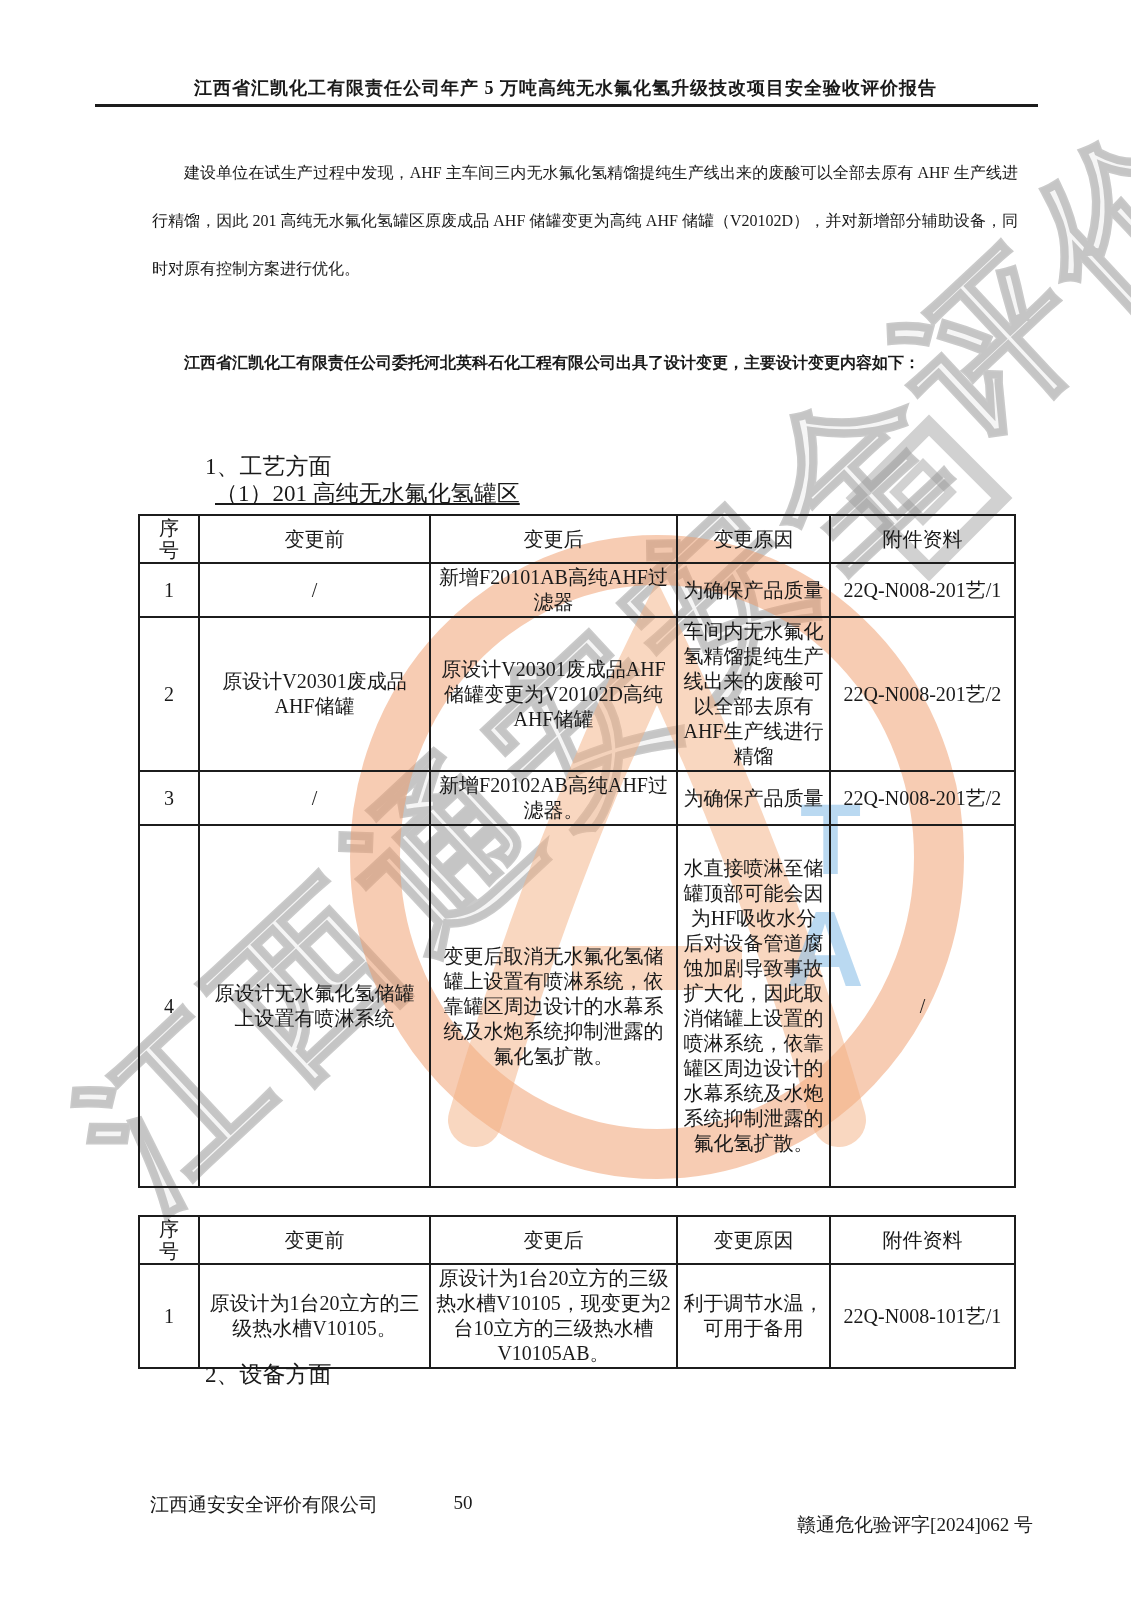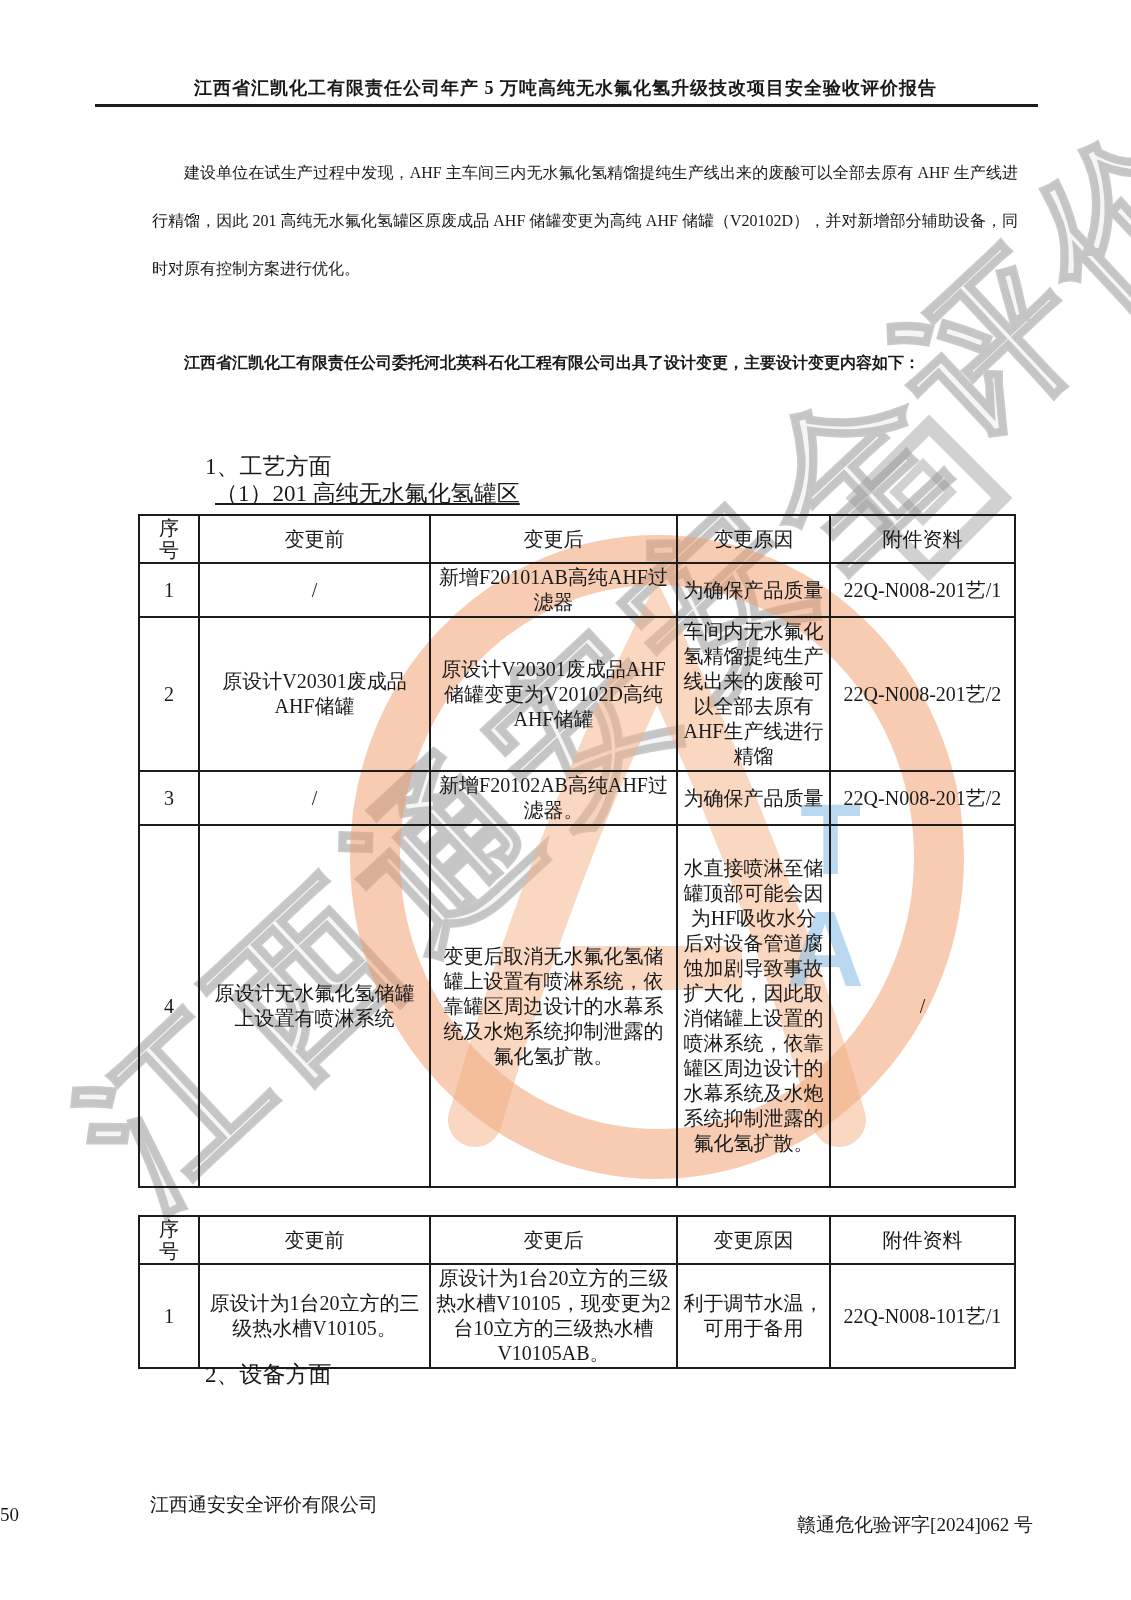--- a/index.html
+++ b/index.html
@@ -87,21 +87,21 @@
   table.chg th{font-weight:normal;line-height:22px;padding:1px 10px;}
   .t1 tr.trh{height:25px;}
   .t1 tr.r1{height:54px;}
   .t1 tr.r2{height:150px;}
   .t1 tr.r3{height:50px;}
   .t1 tr.r4{height:362px;}
   .t2 tr.trh{height:27px;}
   .t2 tr.r1{height:103px;}
   .footer{position:absolute;top:1492px;left:0;width:100%;font-size:19px;}
   .f-left{position:absolute;left:150px;top:0;}
-  .f-page{position:absolute;left:0;top:12px;width:926px;}
+  .f-page{position:absolute;left:0;top:0;width:926px;text-align:center;}
   .f-right{position:absolute;right:98px;top:0;margin-top:20px;}
 </style>
 </head>
 <body>
 
 <div class="page">
 
   <div class="wm">
     <div class="wm-diag">江西通安安全评价有限公司</div>
     <div class="wm-diamond-outer"></div>

